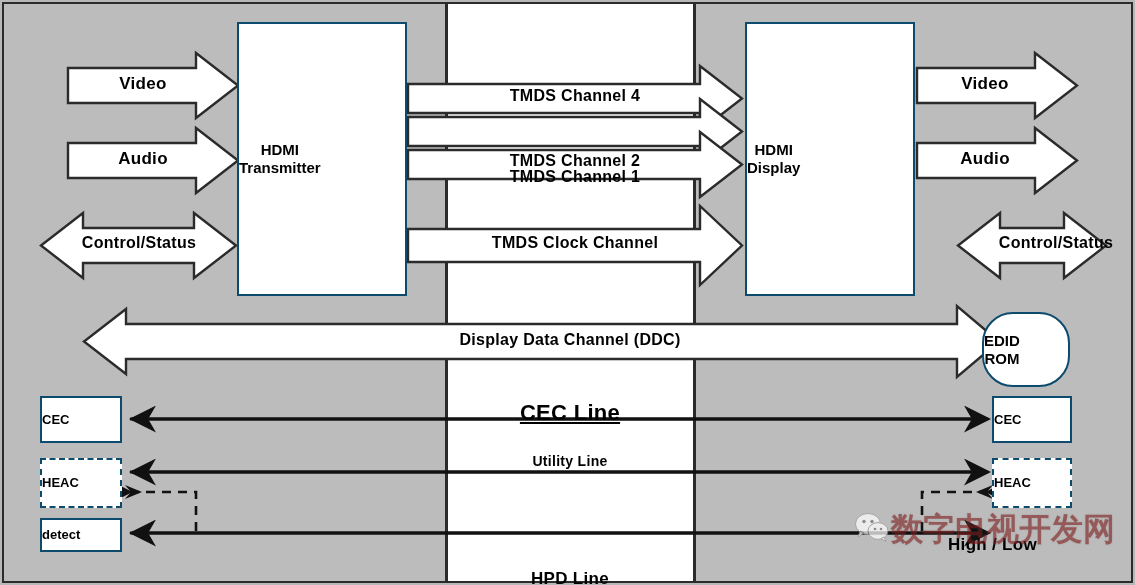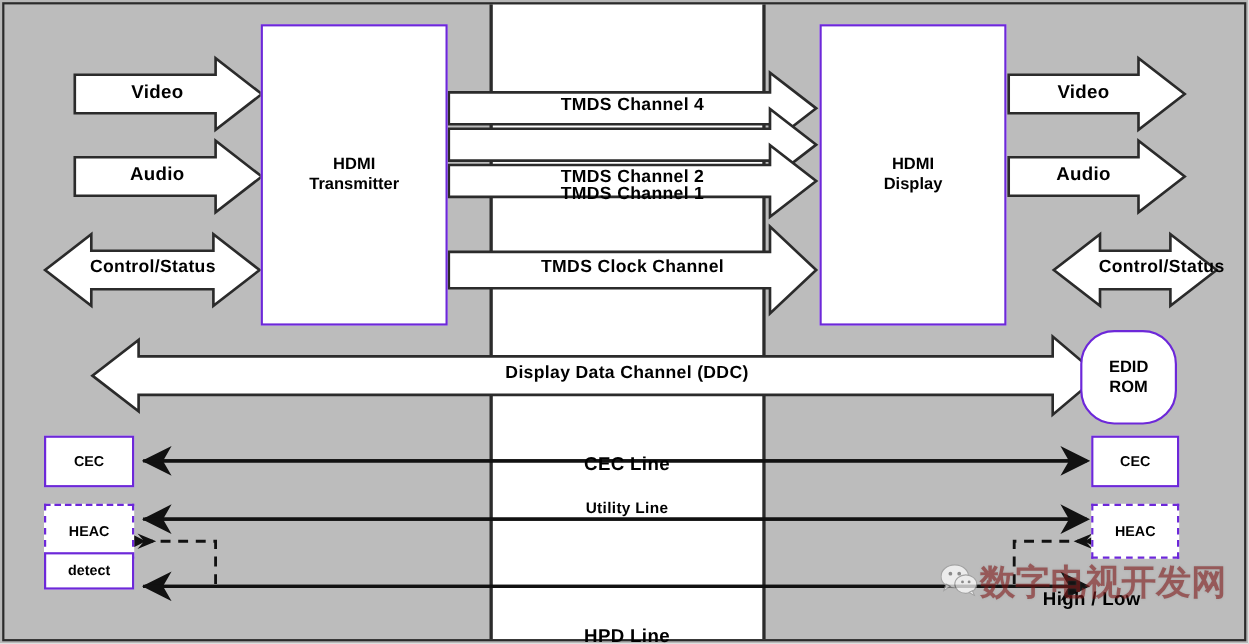--- a/index.html
+++ b/index.html
@@ -20,23 +20,23 @@
     text-align:center;
     letter-spacing:.3px;
     line-height:1.18;
     z-index:40;
   }
   
   .panel-gray{position:absolute;background:#bcbcbc;}
   .panel-white{position:absolute;background:#ffffff;}
   .frame{position:absolute;border:2px solid #2b2b2b;box-sizing:border-box;}
   .box{
-    position:absolute;background:#fff;border:2px solid #6d28d9;
+    position:absolute;background:#fff;border:2px solid #0c4a6e;
     box-sizing:border-box;z-index:30;
-    display:flex;align-items:center;justify-content:center;
+    display:flex;align-items:center;justify-content:flex-start;
   }
   .box.dashed{border-style:dashed;border-width:2px;}
   .box .t{
     font-family:"Liberation Sans",sans-serif;font-weight:bold;color:#000;
     text-align:center;line-height:1.2;
   }
   
   svg.layer{position:absolute;left:0;top:0;width:1135px;height:585px;overflow:visible;}
   svg.layer.below{z-index:10;}
   .wm{
@@ -124,34 +124,34 @@
     </div>
   </div>
 
   <div class="box" style="left:745px;top:22px;width:170px;height:274px;">
     <div class="t" style="font-size:15px;">
       <span>HDMI</span><br>
       <span>Display</span>
     </div>
   </div>
 
-  <div class="box" style="left:982px;top:300px;width:88px;height:86px;border-radius:31px;">
+  <div class="box" style="left:982px;top:312px;width:88px;height:75px;border-radius:31px;">
     <div class="t" style="font-size:15px;">
       <span>EDID</span><br>
       <span>ROM</span>
     </div>
   </div>
 
   <div class="box" style="left:40px;top:396px;width:82px;height:47px;">
     <div class="t" style="font-size:13px;">CEC</div>
   </div>
   <div class="box dashed" style="left:40px;top:458px;width:82px;height:50px;">
     <div class="t" style="font-size:13px;">HEAC</div>
   </div>
-  <div class="box" style="left:40px;top:502px;width:82px;height:34px;">
+  <div class="box" style="left:40px;top:518px;width:82px;height:34px;">
     <div class="t" style="font-size:13px;">detect</div>
   </div>
 
   <div class="box" style="left:992px;top:396px;width:80px;height:47px;">
     <div class="t" style="font-size:13px;">CEC</div>
   </div>
   <div class="box dashed" style="left:992px;top:458px;width:80px;height:50px;">
     <div class="t" style="font-size:13px;">HEAC</div>
   </div>
 
@@ -162,21 +162,21 @@
   <div class="lbl" style="left:920px;top:74px;width:130px;font-size:17px;">Video</div>
   <div class="lbl" style="left:920px;top:149px;width:130px;font-size:17px;">Audio</div>
   <div class="lbl" style="left:962px;top:234px;width:188px;font-size:16px;">Control/Status</div>
 
   <div class="lbl" style="left:430px;top:87px;width:290px;font-size:16px;">TMDS Channel 4</div>
   <div class="lbl" style="left:430px;top:120px;width:290px;font-size:16px;margin-top:48px;">TMDS Channel 1</div>
   <div class="lbl" style="left:430px;top:152px;width:290px;font-size:16px;">TMDS Channel 2</div>
   <div class="lbl" style="left:420px;top:234px;width:310px;font-size:16px;">TMDS Clock Channel</div>
   <div class="lbl" style="left:380px;top:331px;width:380px;font-size:16px;">Display Data Channel (DDC)</div>
 
-  <div class="lbl" style="left:450px;top:412px;width:240px;font-size:17px;">CEC Line</div>
+  <div class="lbl" style="left:450px;top:400px;width:240px;font-size:22px;text-decoration:underline;">CEC Line</div>
   <div class="lbl" style="left:450px;top:453px;width:240px;font-size:14px;">Utility Line</div>
   <div class="lbl" style="left:450px;top:534px;width:240px;font-size:17px;margin-top:35px;">HPD Line</div>
 
   <div class="lbl" style="left:905px;top:535px;width:175px;font-size:17px;color:#000000;z-index:45;">High / Low</div>
 
   <div class="wm-logo" style="left:855px;top:512px;width:34px;height:30px;">
     <svg viewBox="0 0 34 30" width="34" height="30">
       <ellipse cx="13" cy="12" rx="12.5" ry="10.5" fill="#fff" stroke="#9a9a9a" stroke-width="1"></ellipse>
       <path d="M5,19 L3,25 L9,21 Z" fill="#fff" stroke="#9a9a9a" stroke-width="1"></path>
       <circle cx="9" cy="9.5" r="1.7" fill="#777"></circle>

